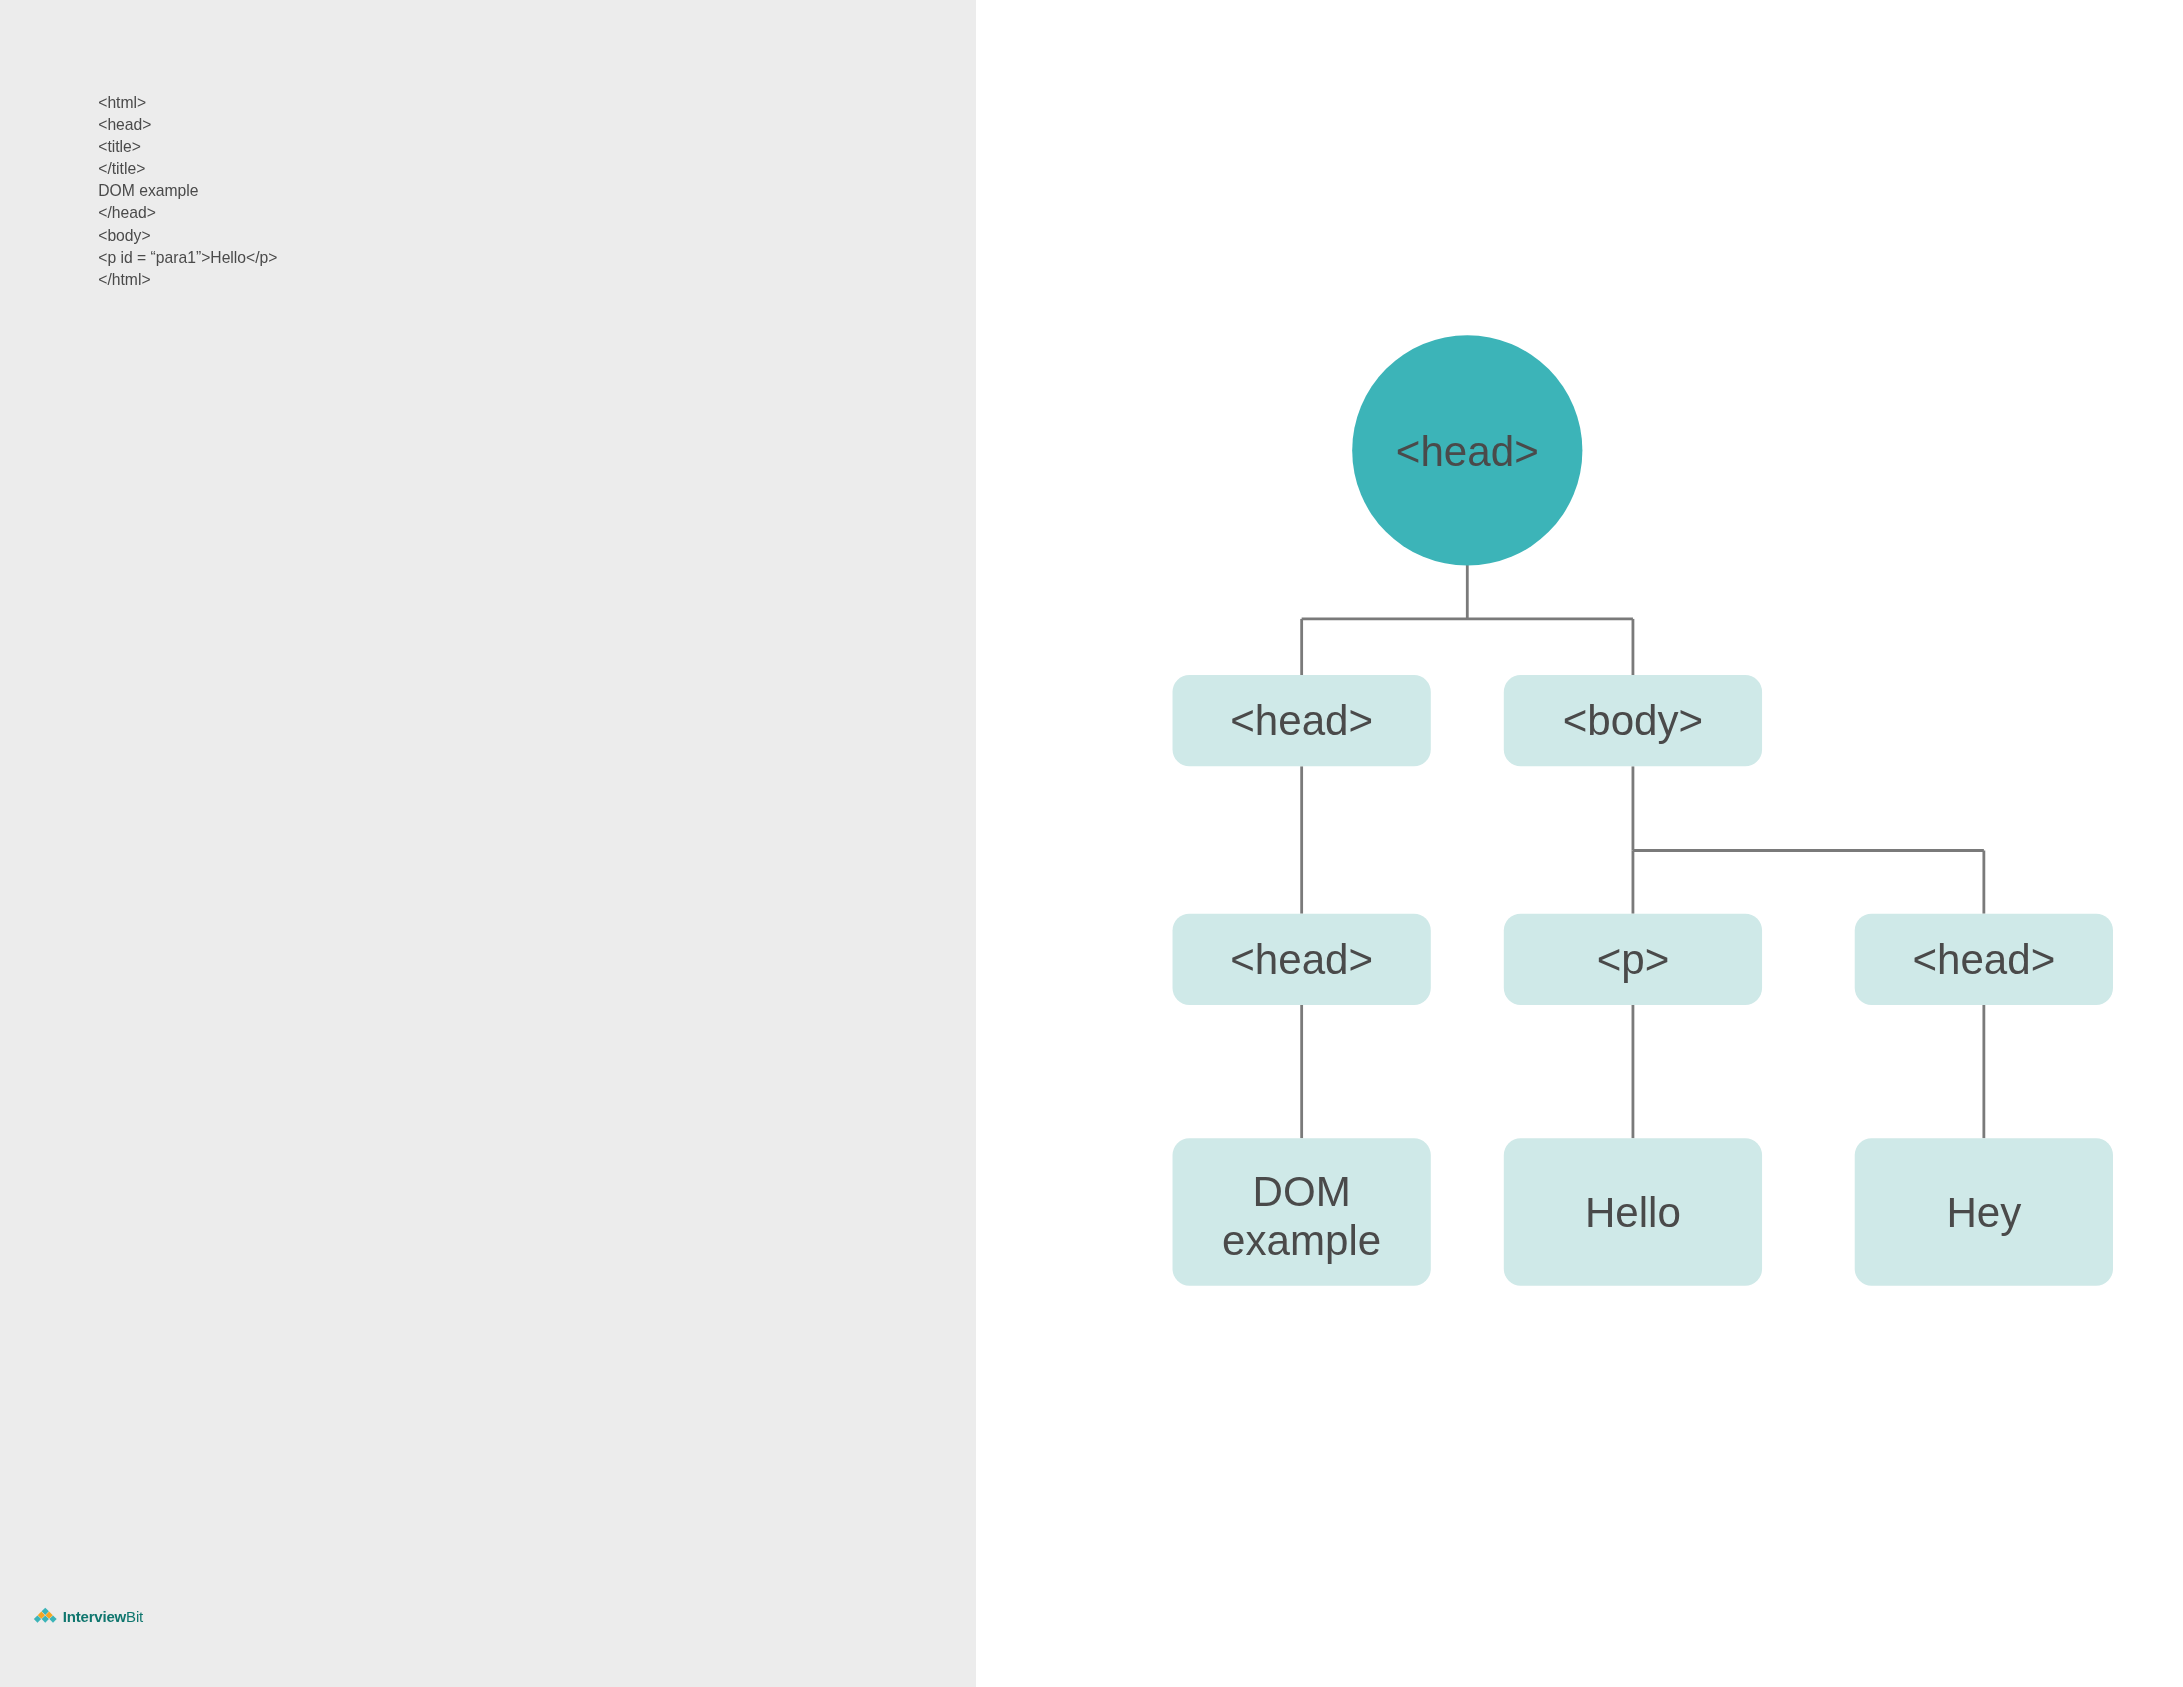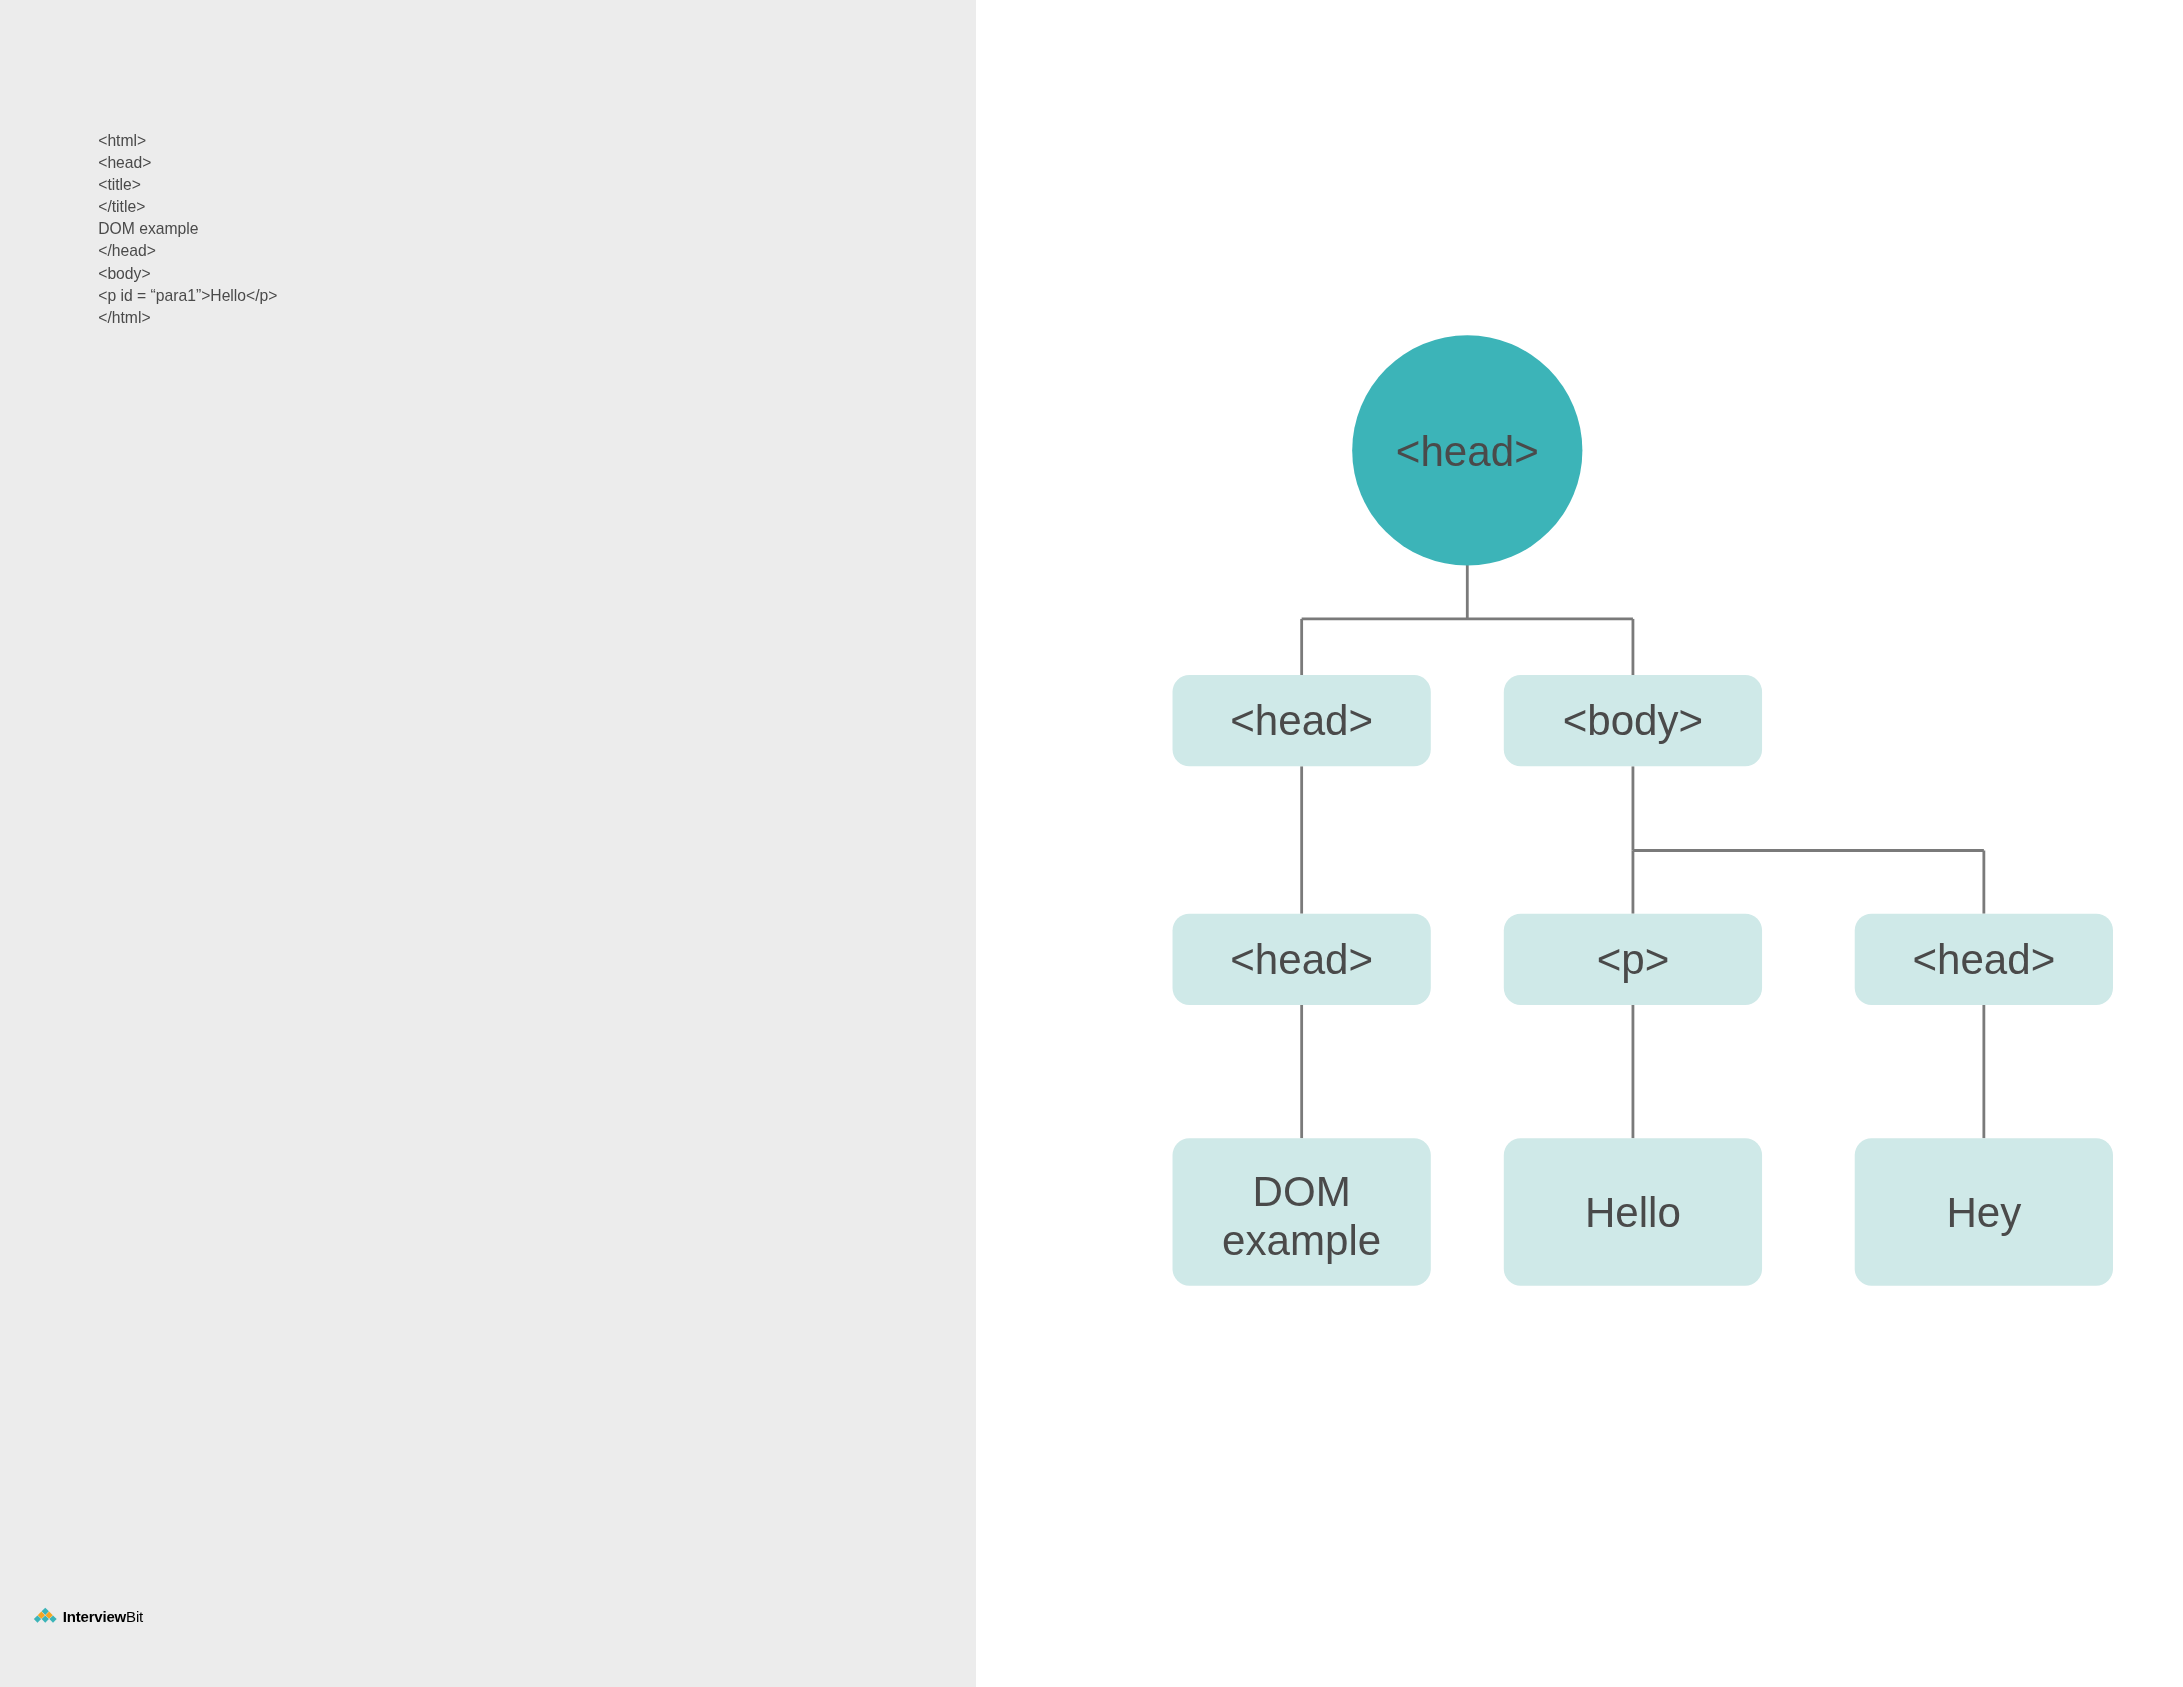--- a/index.html
+++ b/index.html
@@ -14,34 +14,33 @@
     width: 44.7%;
     height: 100%;
     position: relative;
     padding: 4.2% 0 0 4.5%;
   }
   .code-block {
     color: #4a4a4a;
     font-size: 15.7px;
     line-height: 1.41;
     font-weight: 400;
-    margin-top: 38px;
   }
   .code-line { white-space: pre; }
   .logo-row {
     position: absolute;
     left: 3.4%;
     bottom: 3.6%;
     display: flex;
     align-items: center;
     gap: 5.2px;
   }
   .logo-text {
     font-size: 15px;
-    color: #000000;
+    color: #0f766e;
     letter-spacing: -0.2px;
   }
   .logo-text .bold { font-weight: 700; }
   .right-panel {
     width: 55.3%;
     height: 100%;
     position: relative;
   }
   .right-panel svg {
     position: absolute;

